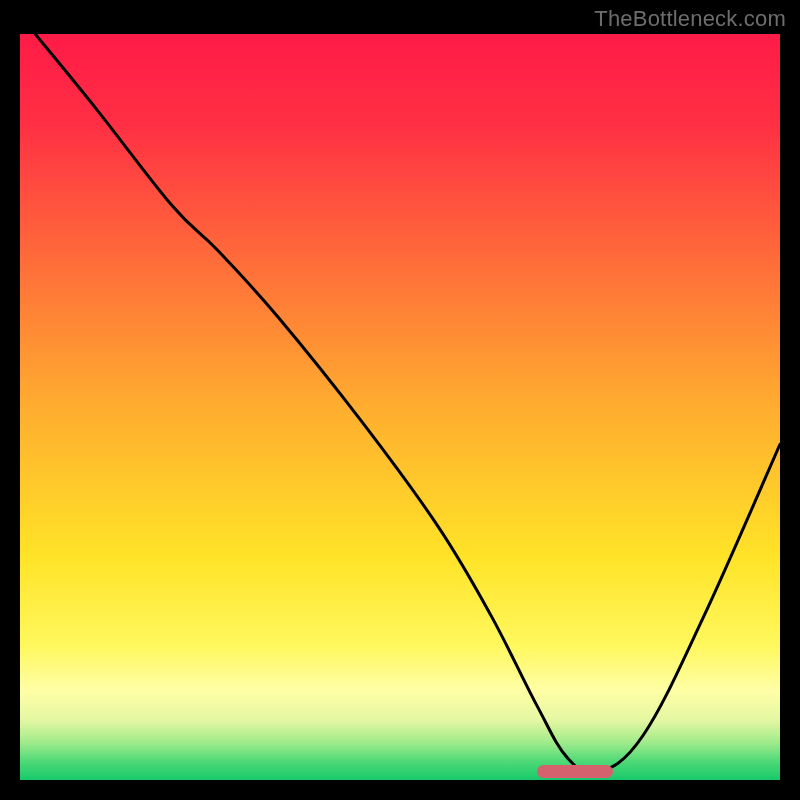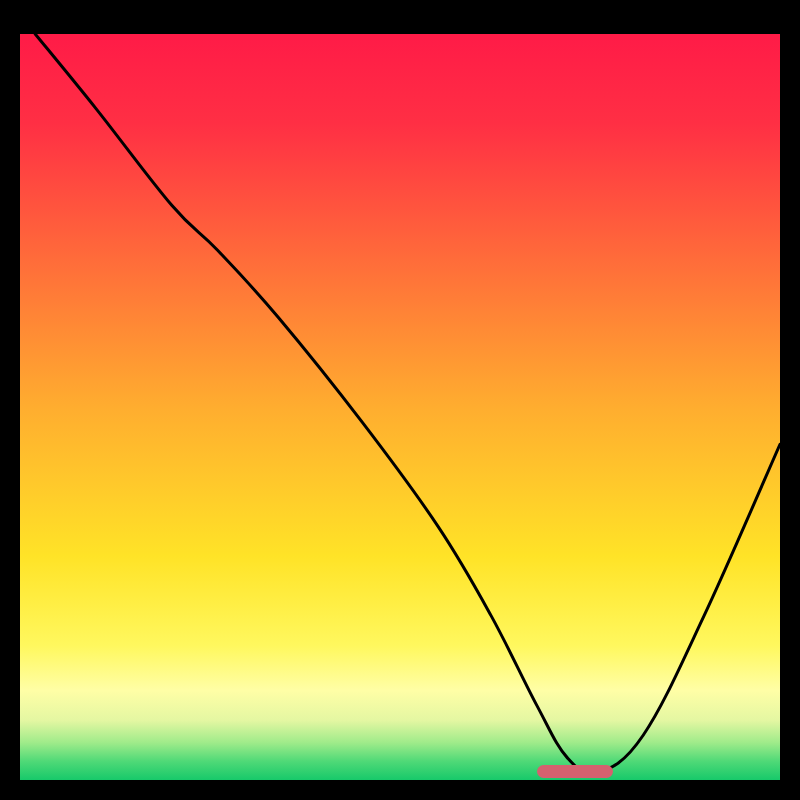--- a/index.html
+++ b/index.html
@@ -55,20 +55,21 @@
     position: absolute;
     height: 13px;
     border-radius: 7px;
   }
 </style>
 </head>
 <body>
 
 <div class="frame">
 
+  <div class="watermark">TheBottleneck.com</div>
 
   <div class="plot">
 
     <svg class="gradient" viewBox="0 0 760 746" preserveAspectRatio="none">
       <defs>
         <linearGradient id="bg-grad" x1="0" y1="0" x2="0" y2="1">
             <stop offset="0%" stop-color="#ff1b47"></stop>
             <stop offset="12%" stop-color="#ff2f44"></stop>
             <stop offset="30%" stop-color="#ff6b3a"></stop>
             <stop offset="50%" stop-color="#ffad2f"></stop>

